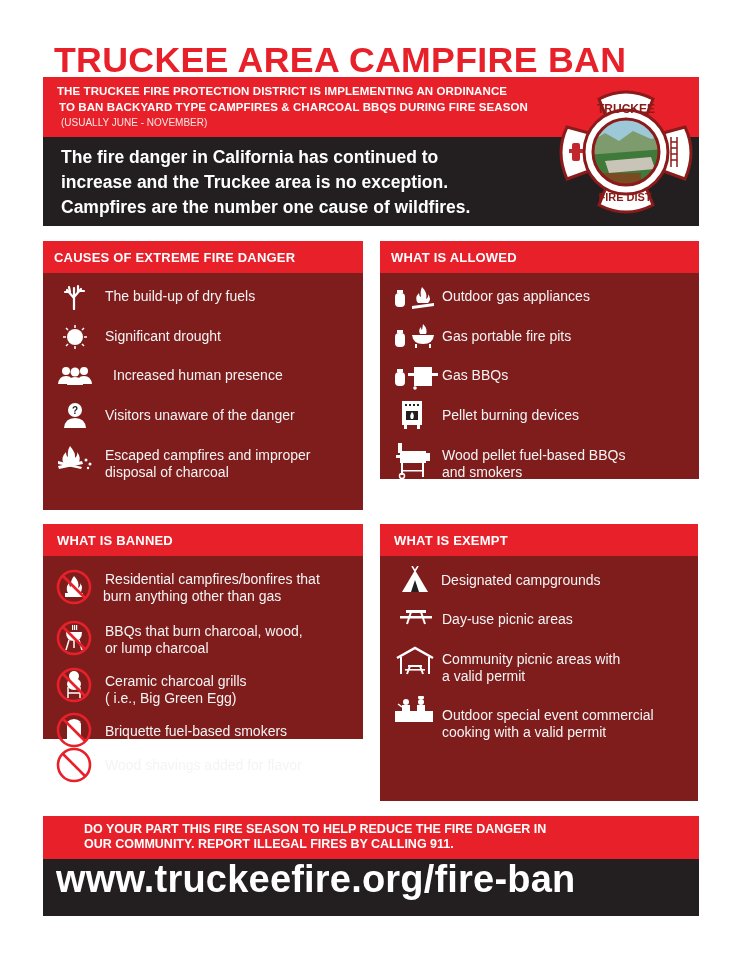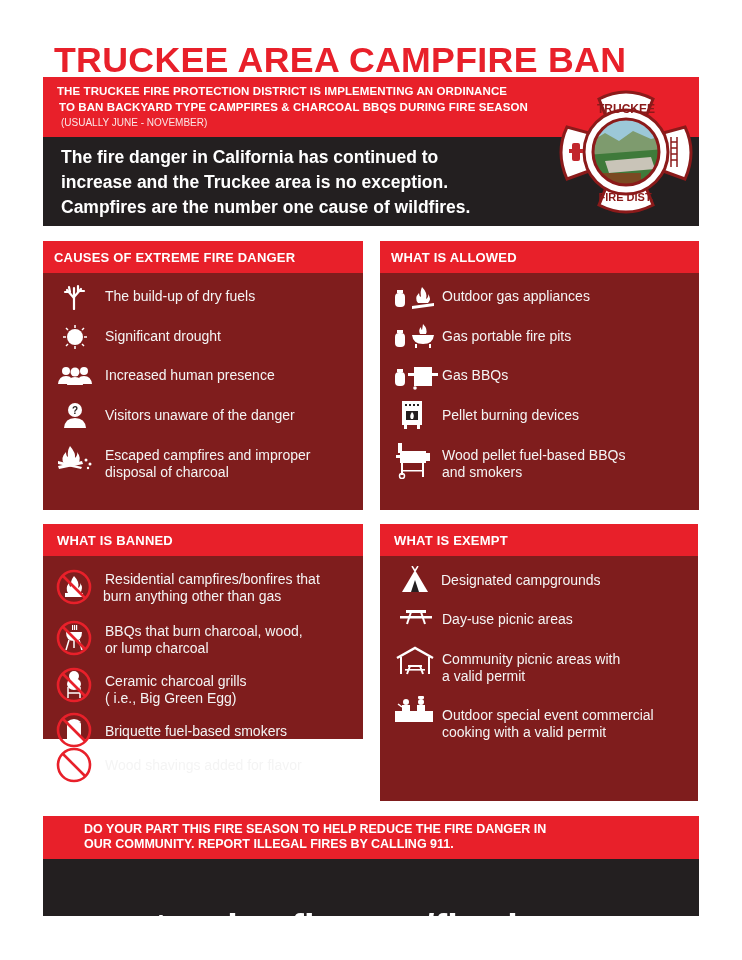--- a/index.html
+++ b/index.html
@@ -29,21 +29,21 @@
   .panel .ph span { position: absolute; left: 11px; top: 9px; font-size: 13px; font-weight: bold; letter-spacing: 0.2px; white-space: nowrap; }
   .item { position: absolute; left: 0; right: 0; }
   .item .ic { position: absolute; }
   .item .tx { position: absolute; font-size: 14px; line-height: 17px; color: #f4f4f4; }
   .item .tx div { white-space: nowrap; }
 
   .foot-red { left: 43px; top: 816px; width: 656px; height: 43px; }
   .foot-black { left: 43px; top: 859px; width: 656px; height: 57px; }
   .foot-msg { left: 56px; top: 822px; font-size: 12.5px; font-weight: bold; line-height: 15px; margin-left: 28px; }
   .foot-msg div { white-space: nowrap; }
-  .url { left: 56px; top: 905px; font-size: 38px; font-weight: bold; letter-spacing: 0.2px; white-space: nowrap; line-height: 46px; }
+  .url { left: 56px; top: 856px; font-size: 38px; font-weight: bold; letter-spacing: 0.2px; white-space: nowrap; line-height: 46px; }
 </style>
 </head>
 <body>
 
 <div class="abs main-title">TRUCKEE AREA CAMPFIRE BAN</div>
 
 <div class="abs red hdr-red"></div>
 <div class="abs black hdr-black"></div>
 <div class="abs intro-line" style="top:85px">THE TRUCKEE FIRE PROTECTION DISTRICT IS IMPLEMENTING AN ORDINANCE</div>
 <div class="abs intro-line" style="top:101px;left:59px">TO BAN BACKYARD TYPE CAMPFIRES &amp; CHARCOAL BBQS DURING FIRE SEASON</div>
@@ -139,21 +139,21 @@
     <svg class="ic" style="left:15px;top:-2px" width="34" height="20" viewBox="0 0 34 20">
       <g fill="#fff">
           <circle cx="8" cy="6" r="4"></circle>
           <circle cx="26" cy="6" r="4"></circle>
           <circle cx="17" cy="7" r="4.5"></circle>
           <path d="M0 19 Q1 11 8 11 Q12 11 13 13 L12 19 Z"></path>
           <path d="M34 19 Q33 11 26 11 Q22 11 21 13 L22 19 Z"></path>
           <path d="M9 20 Q10 12 17 12 Q24 12 25 20 Z"></path>
         </g>
     </svg>
-    <div class="tx" style="left:62px">
+    <div class="tx" style="left:70px">
         <div>Increased human presence</div>
       </div>
   </div>
 
   <div class="item" style="top:166px">
     <svg class="ic" style="left:19px;top:-5px" width="26" height="26" viewBox="0 0 26 26">
       <circle cx="13" cy="8" r="7" fill="#fff"></circle>
       <text x="13" y="12" text-anchor="middle" font-family="Liberation Sans, sans-serif" font-size="10" font-weight="bold" fill="#231f20">?</text>
       <path d="M2 26 Q3 16 13 16 Q23 16 24 26 Z" fill="#fff"></path>
     </svg>
@@ -173,21 +173,21 @@
           <circle cx="30" cy="24" r="1.2"></circle>
         </g>
     </svg>
     <div class="tx" style="left:62px">
       <div>Escaped campfires and improper</div>
       <div>disposal of charcoal</div>
     </div>
   </div>
 </div>
 
-<div class="panel" style="left:380px;top:241px;width:319px;height:269px">
+<div class="panel" style="left:380px;top:241px;width:319px;height:238px">
   <div class="ph">
       <span>WHAT IS ALLOWED</span>
     </div>
 
   <div class="item" style="top:47px">
     <svg class="ic" style="left:14px;top:-3px" width="40" height="24" viewBox="0 0 40 24">
       <g fill="#fff">
           <rect x="1" y="8" width="10" height="14" rx="4"></rect>
           <rect x="3" y="5" width="6" height="3"></rect>
           <path d="M28 2 Q34 8 32 14 Q35 12 34 9 Q38 14 34 18 L24 18 Q20 13 25 8 Q25 11 27 12 Q26 6 28 2 Z"></path>

